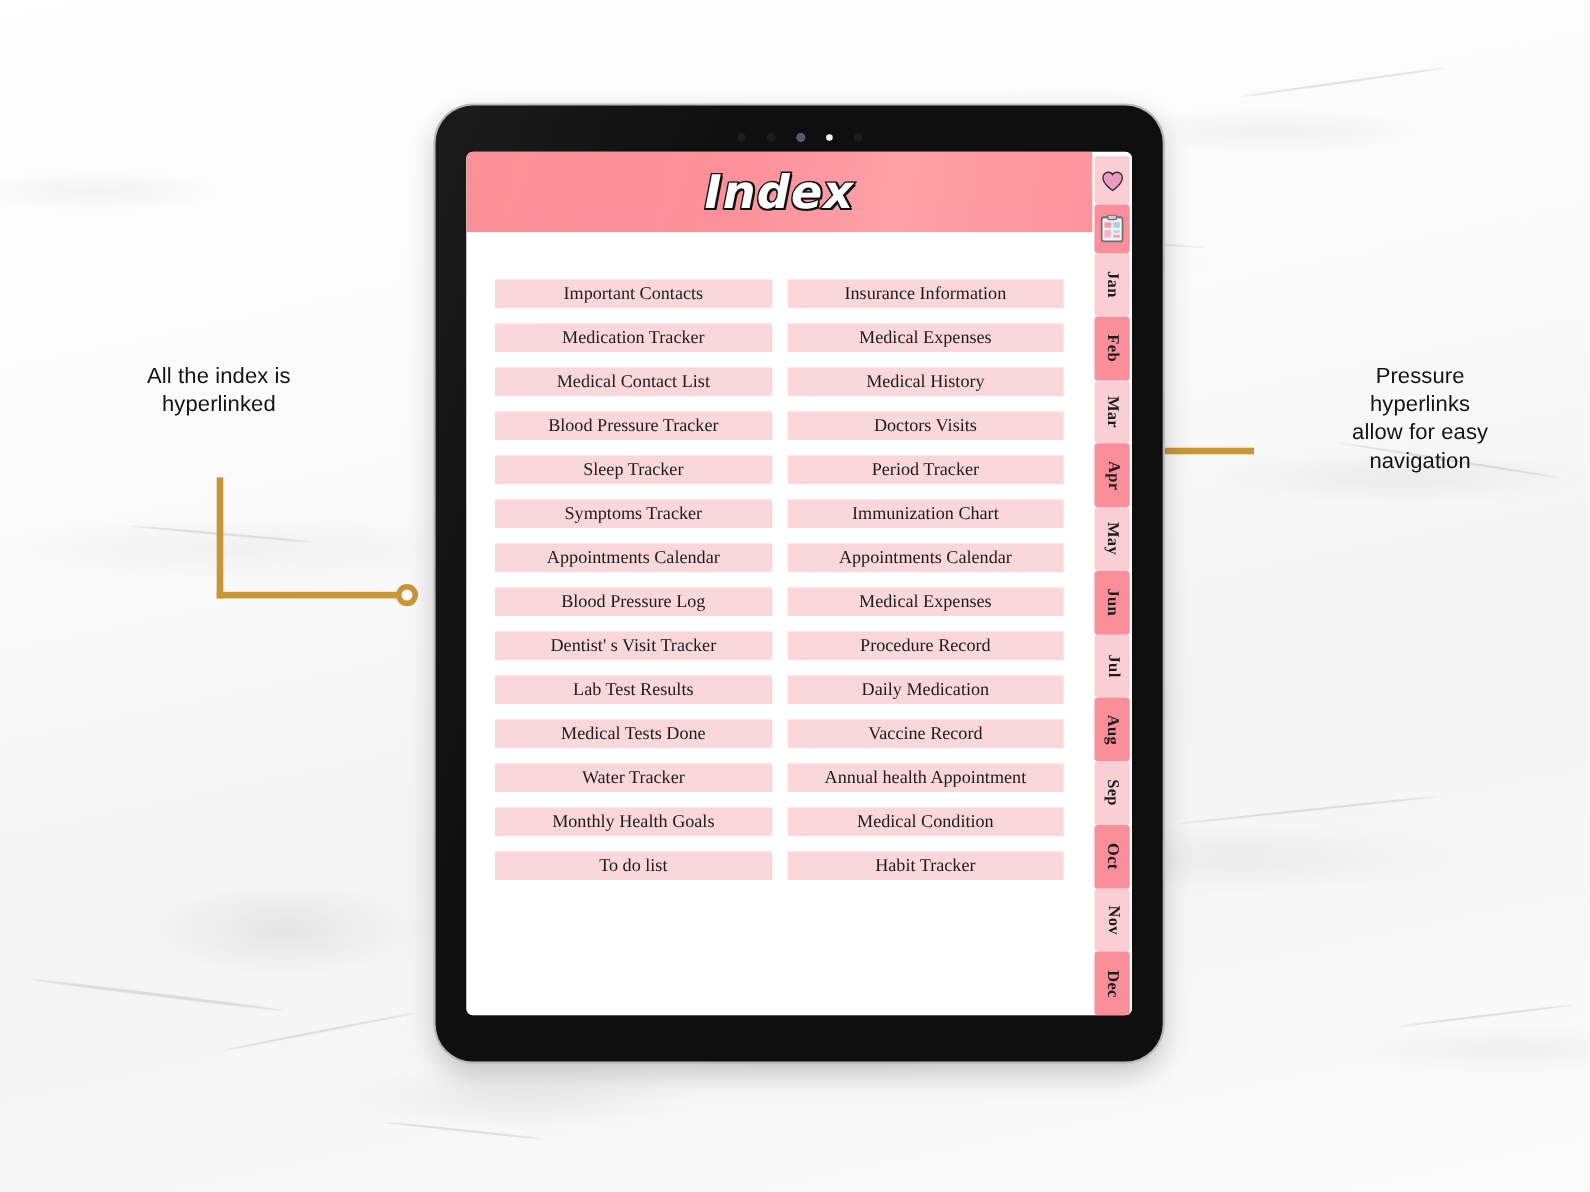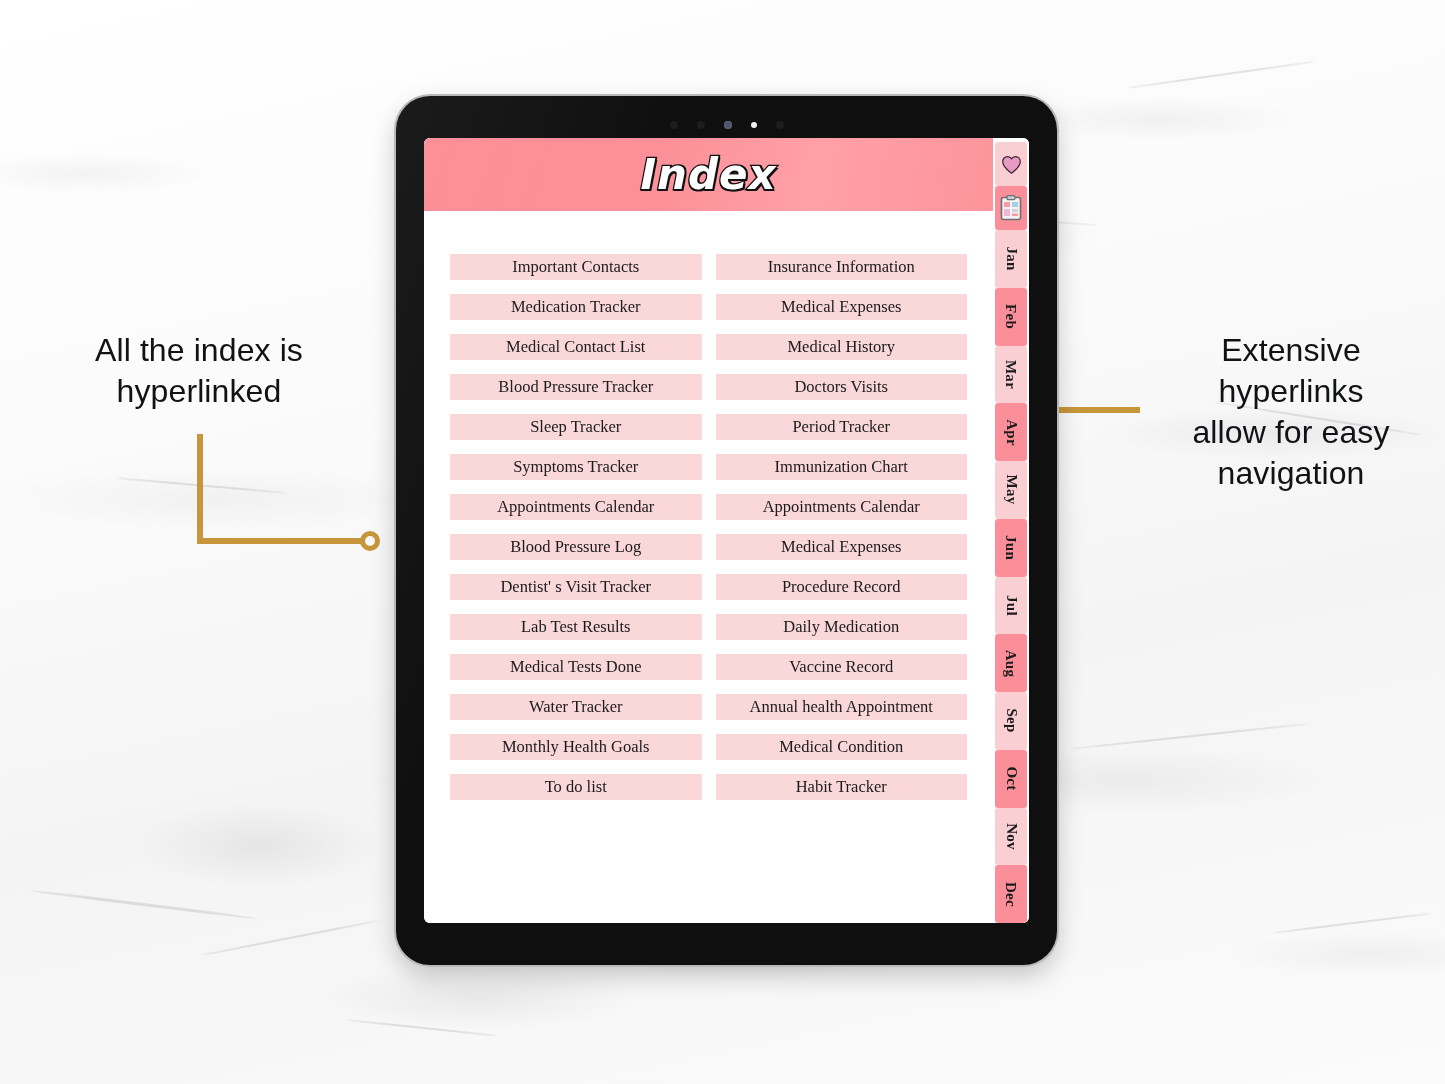--- a/index.html
+++ b/index.html
@@ -40,21 +40,21 @@
     background: rgba(120,120,130,0.20);
     transform-origin: left center;
     border-radius: 50%;
     filter: blur(0.4px);
   }
 
   
   .annot {
     position: absolute;
     color: #111214;
-    font-size: 32px;
+    font-size: 20px;
     line-height: 1.28;
     font-weight: 400;
     letter-spacing: 0.1px;
     text-align: center;
     white-space: pre-line;
   }
   #annot-left  { left: 44px;  top: 330px; width: 310px; }
   #annot-right { left: 1146px; top: 330px; width: 290px; }
 
   .connector { position: absolute; }
@@ -220,21 +220,21 @@
 
 <div class="annot" id="annot-left">All the index is
 hyperlinked</div>
 
 <div class="connector">
   <div class="conn-line" style="left:197px; top:434px; width:6px; height:110px;"></div>
   <div class="conn-line" style="left:197px; top:538px; width:167px; height:6px;"></div>
   <div class="conn-ring" style="left:360px; top:531px;"></div>
 </div>
 
-<div class="annot" id="annot-right">Extensive
+<div class="annot" id="annot-right">Pressure
 hyperlinks
 allow for easy
 navigation</div>
 
 <div class="connector">
   <div class="conn-line" style="left:1035px; top:407px; width:105px; height:6px;"></div>
   <div class="conn-ring" style="left:1018px; top:400px;"></div>
 </div>
 
 <div id="tablet">

